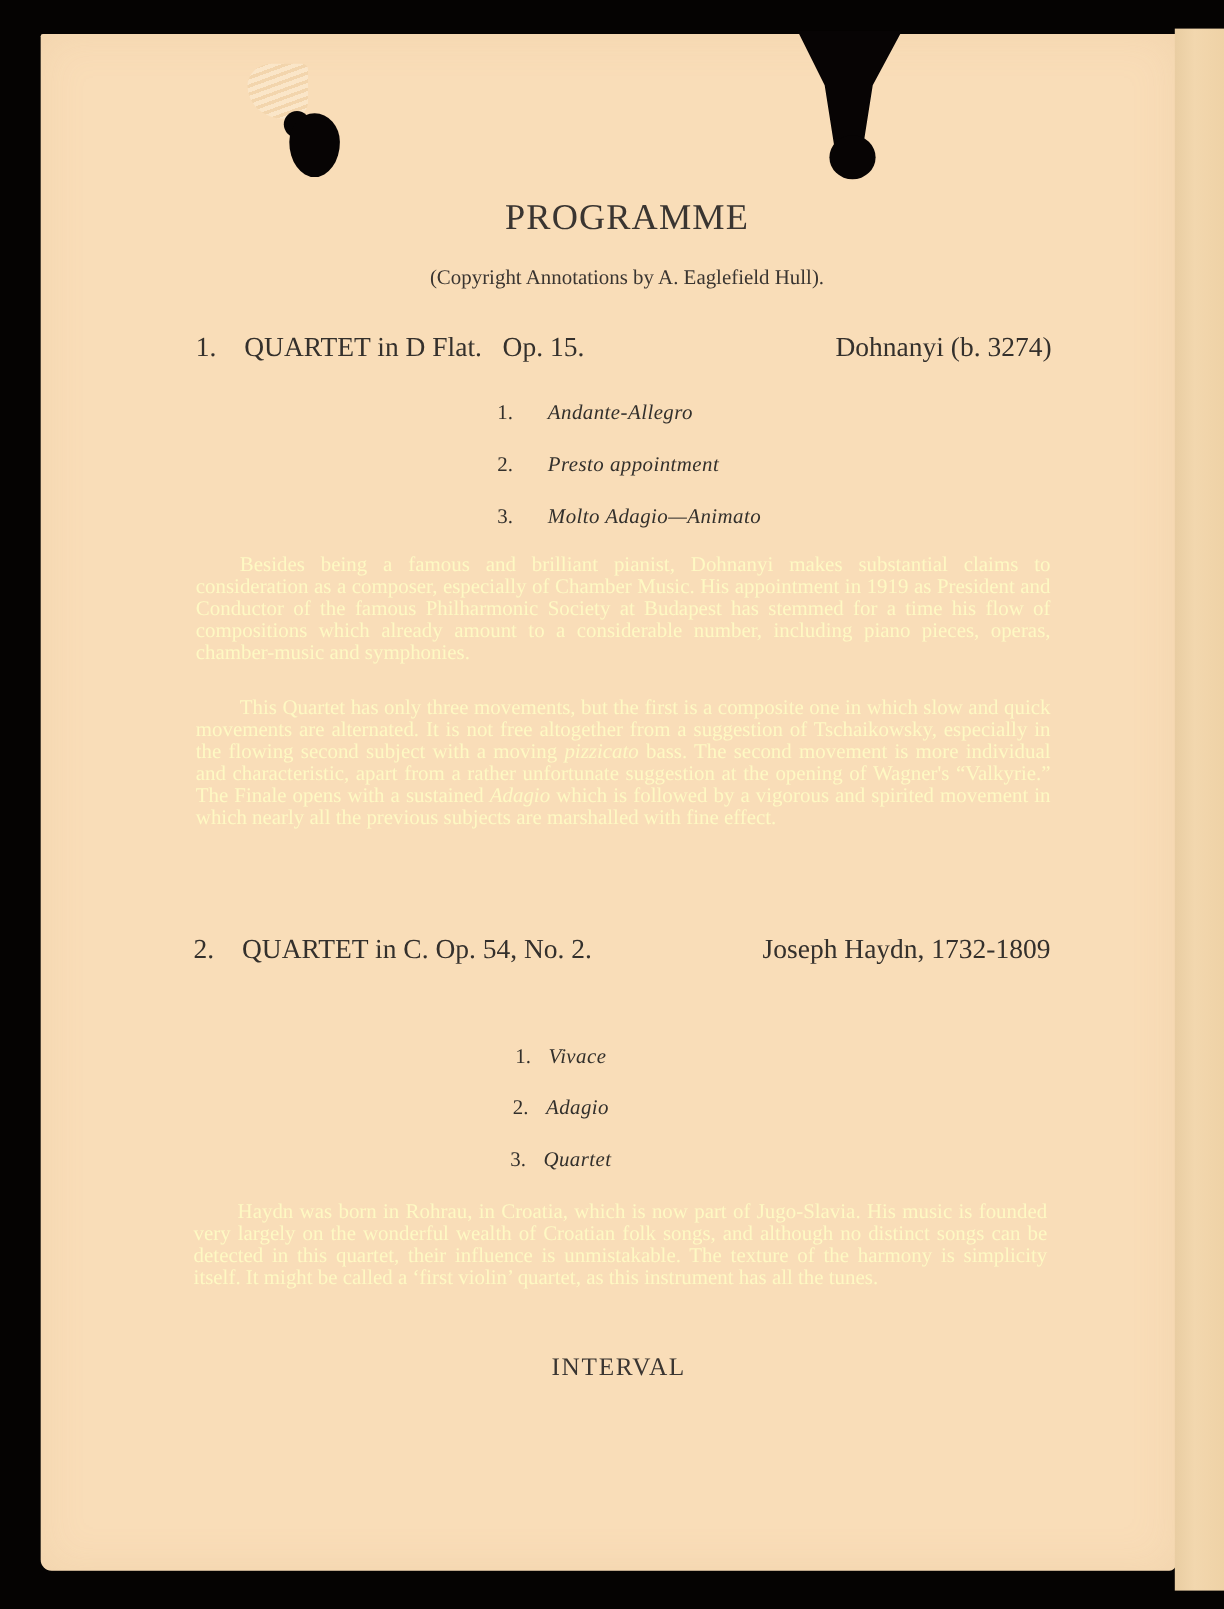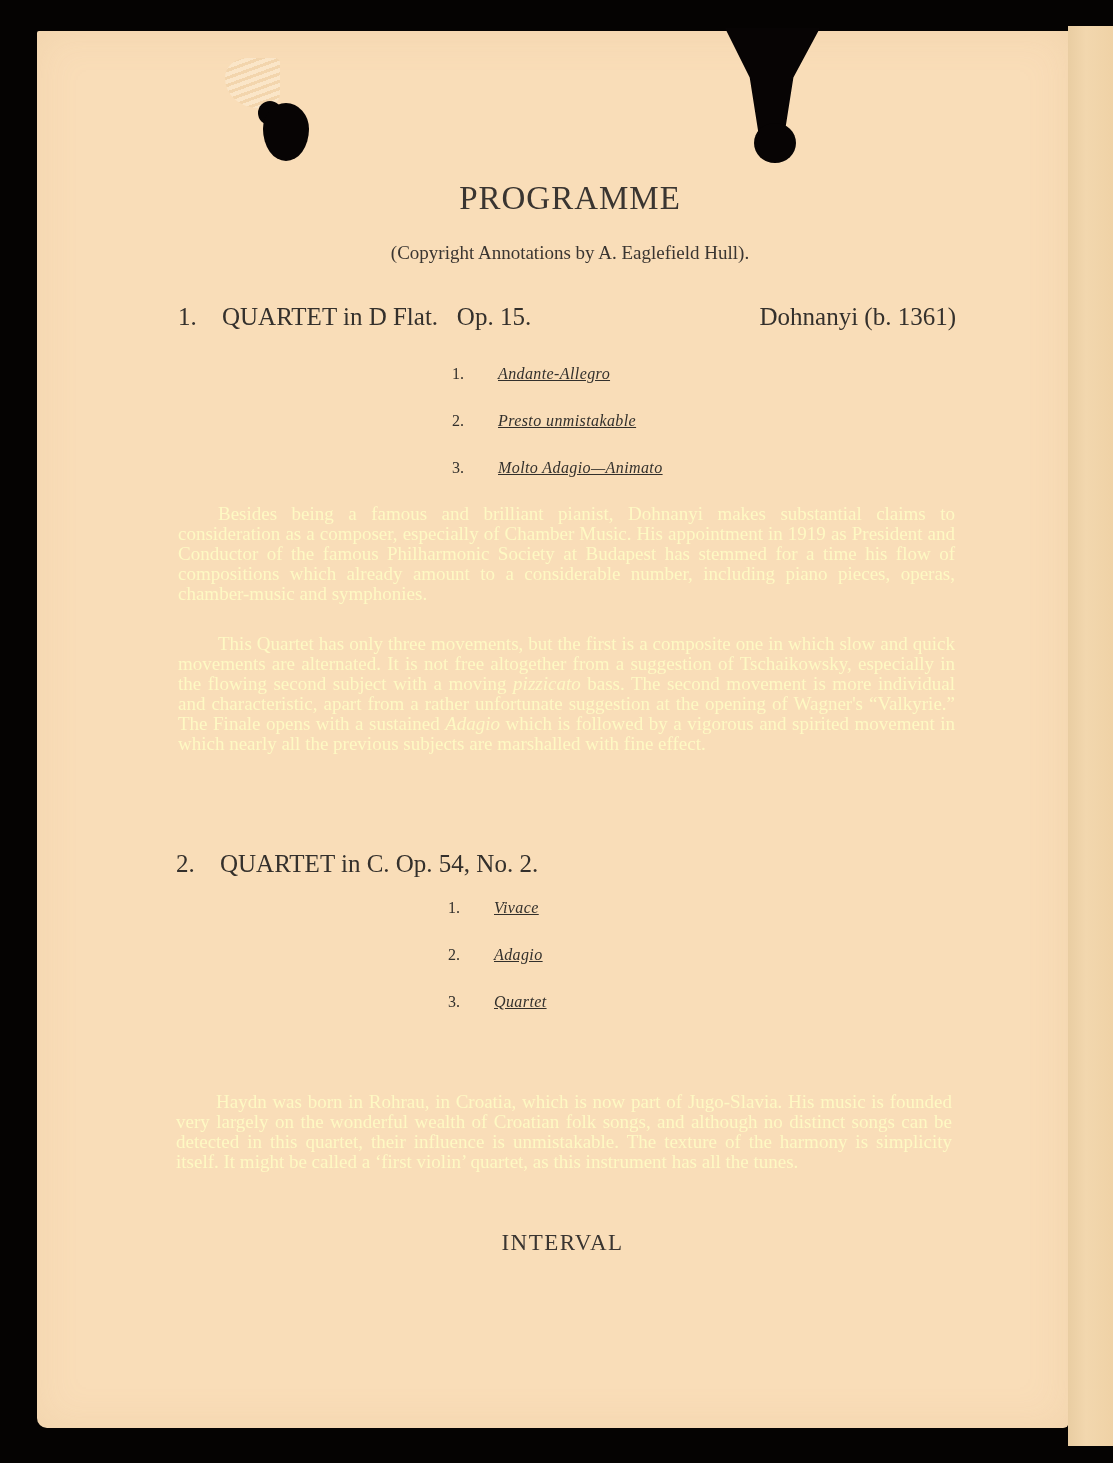--- a/index.html
+++ b/index.html
@@ -41,21 +41,21 @@
   }
   .subtitle {
     position: absolute; left: 0; width: 1140px; top: 242px; text-align: center;
     font-size: 19px; color: #3a3531;
   }
   .work-heading {
     position: absolute; left: 178px; width: 778px; font-size: 25px; color: #34302c;
     display: flex; justify-content: space-between; white-space: nowrap; align-items: center;
   }
   .work-heading .num { display: inline-block; width: 44px; }
-  .movements { position: absolute; font-size: 16px; color: #33302c; text-decoration: underline; }
+  .movements { position: absolute; font-size: 19px; color: #33302c; }
   .movement { height: 47px; white-space: nowrap; }
   .movement .mnum { display: inline-block; width: 46px; font-style: normal; }
   .movement .mname { font-style: italic; letter-spacing: 0.4px; }
   .note {
     position: absolute; left: 178px; width: 777px; font-size: 19px; line-height: 20px;
     text-align: justify; text-indent: 40px; color: #fef9c3;
   }
   .note i { }
   .interval {
     position: absolute; left: 0; width: 1125px; top: 1230px; text-align: center;
@@ -74,46 +74,47 @@
 <div class="hole hole-right"></div>
 
 <div class="content">
   <div class="title">PROGRAMME</div>
   <div class="subtitle">(Copyright Annotations by A. Eaglefield Hull).</div>
 
   <div class="work-heading" style="top:303px;">
     <span>
       <span class="num">1.</span><span style="white-space:pre;">QUARTET in D Flat.   Op. 15.</span>
     </span>
-    <span>Dohnanyi (b. 1361)</span>
+    <span>Dohnanyi (b. 3274)</span>
   </div>
 
   <div class="movements" style="left:452px; top:365px;">
     <div class="movement">
       <span class="mnum">1.</span><span class="mname">Andante-Allegro</span>
     </div>
     <div class="movement">
-      <span class="mnum">2.</span><span class="mname">Presto unmistakable</span>
+      <span class="mnum">2.</span><span class="mname">Presto appointment</span>
     </div>
     <div class="movement">
       <span class="mnum">3.</span><span class="mname">Molto Adagio—Animato</span>
     </div>
   </div>
 
   <p class="note" style="top:504px; margin:0;">Besides being a famous and brilliant pianist, Dohnanyi makes substantial claims to consideration as a composer, especially of Chamber Music.  His appointment in 1919 as President and Conductor of the famous Philharmonic Society at Budapest has stemmed for a time his flow of compositions which already amount to a considerable number, including piano pieces, operas, chamber-music and symphonies.</p>
 
   <p class="note" style="top:634px; margin:0;"><span>This Quartet has only three movements, but the first is a composite one in which slow and quick movements are alternated.  It is not free altogether from a suggestion of Tschaikowsky, especially in the flowing second subject with a moving </span><i>pizzicato</i><span> bass.  The second movement is more individual and characteristic, apart from a rather unfortunate suggestion at the opening of Wagner's “Valkyrie.”  The Finale opens with a sustained </span><i>Adagio</i><span> which is followed by a vigorous and spirited movement in which nearly all the previous subjects are marshalled with fine effect.</span></p>
 
   <div class="work-heading" style="top:838px; left:176px; width:779px;margin-top:12px;">
     <span>
       <span class="num">2.</span><span>QUARTET in C. Op. 54, No. 2.</span>
     </span>
+    <span>Joseph Haydn, 1732-1809</span>
   </div>
 
-  <div class="movements" style="left:448px; top:899px;">
+  <div class="movements" style="left:448px; top:950px;text-align:center;">
     <div class="movement">
       <span class="mnum">1.</span><span class="mname">Vivace</span>
     </div>
     <div class="movement">
       <span class="mnum">2.</span><span class="mname">Adagio</span>
     </div>
     <div class="movement">
       <span class="mnum">3.</span><span class="mname">Quartet</span>
     </div>
   </div>

